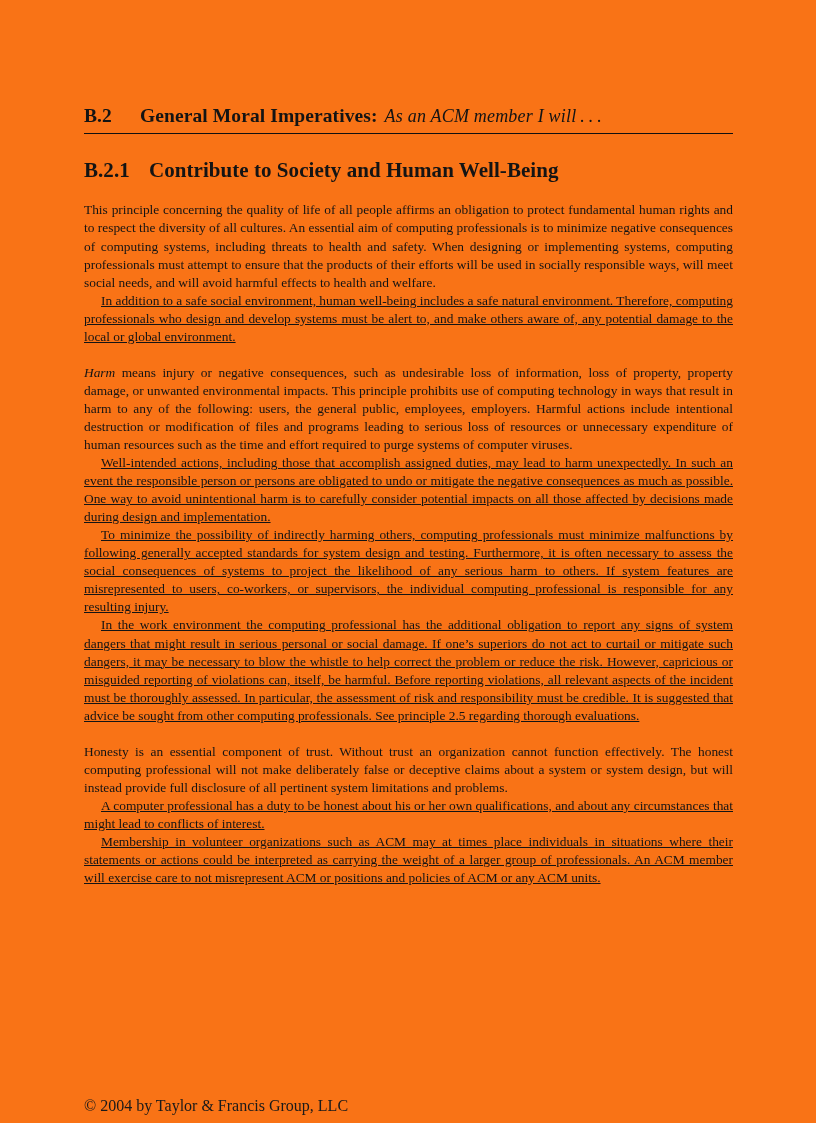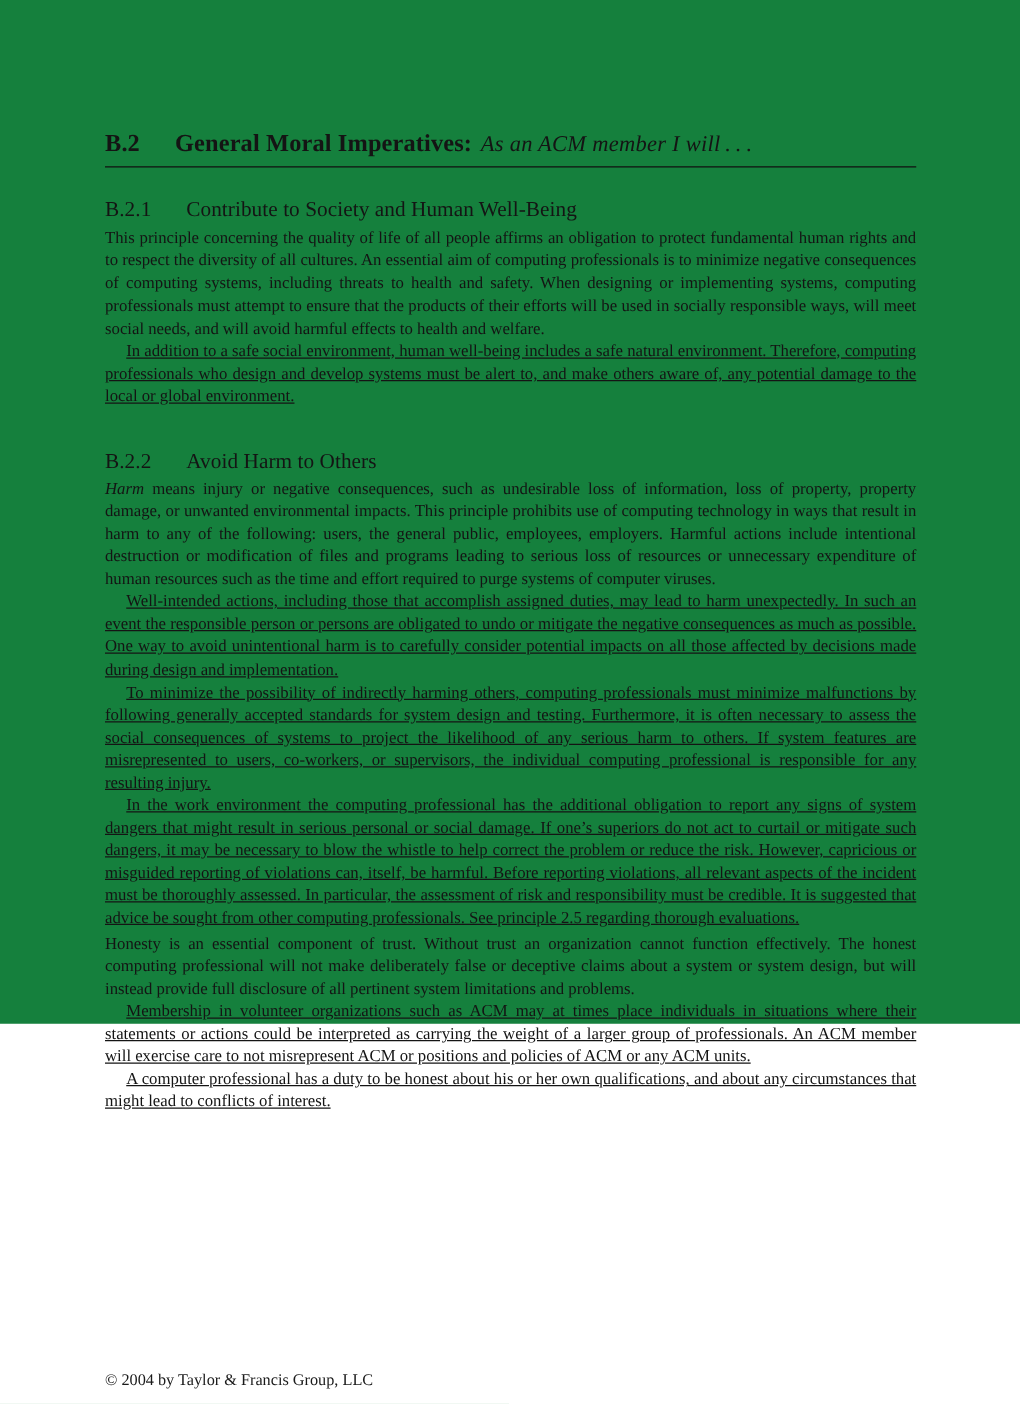--- a/index.html
+++ b/index.html
@@ -15,22 +15,22 @@
     color: #141414;
     position: relative;
     overflow: hidden;
   }
 
   .page {
     position: absolute;
     left: 0;
     top: 0;
     width: 816px;
-    height: 819px;
-    background: #15803d;
+    height: 1123px;
+    background: #f97316;
   }
 
   .content {
     position: absolute;
     left: 84px;
     top: 104px;
     width: 649px;
   }
 
   
@@ -54,22 +54,22 @@
   .sec-head .subtitle {
     font-weight: normal;
     font-style: italic;
     font-size: 18px;
     letter-spacing: 0.2px;
     padding-left: 7px;
   }
 
   
   .sub-head {
-    font-size: 17px;
-    font-weight: normal;
+    font-size: 21px;
+    font-weight: bold;
     line-height: 1.2;
     letter-spacing: 0.05px;
     white-space: nowrap;
   }
   .sub-head .num {
     display: inline-block;
     min-width: 65px;
   }
 
   .sub-head.first { margin-top: 24px; }
@@ -80,37 +80,37 @@
     font-size: 13.4px;
     line-height: 18.05px;
     text-align: justify;
     text-justify: inter-word;
     margin: 0;
     hyphens: manual;
     word-spacing: -0.05px;
   }
   p.body.first-para {
     text-indent: 0;
-    margin-top: 3px;
+    margin-top: 18px;
     font-family: Liberation Serif, serif;
   }
   p.body.cont {
     text-indent: 17px;
     text-decoration: underline;
   }
   p.body em.lead {
     font-style: italic;
   }
 
   
   .footer {
     position: absolute;
     left: 84px;
     top: 1096px;
-    font-size: 13px;
+    font-size: 16px;
     line-height: 1.2;
     color: #1a1a1a;
     white-space: nowrap;
   }
 </style>
 </head>
 <body>
 
 <div class="page">
 
@@ -119,29 +119,26 @@
     <div class="sec-head">
       <span class="num">B.2</span><span class="title">General Moral Imperatives:</span><span class="subtitle">As an ACM member I will . . .</span>
     </div>
 
     <div class="sub-head first">
       <span class="num">B.2.1</span><span>Contribute to Society and Human Well-Being</span>
     </div>
     <p class="body first-para">This principle concerning the quality of life of all people affirms an obligation to protect fundamental human rights and to respect the diversity of all cultures. An essential aim of computing professionals is to minimize negative consequences of computing systems, including threats to health and safety. When designing or implementing systems, computing professionals must attempt to ensure that the products of their efforts will be used in socially responsible ways, will meet social needs, and will avoid harmful effects to health and welfare.</p>
     <p class="body cont">In addition to a safe social environment, human well-being includes a safe natural environment. Therefore, computing professionals who design and develop systems must be alert to, and make others aware of, any potential damage to the local or global environment.</p>
 
-    <div class="sub-head later">
-      <span class="num">B.2.2</span><span>Avoid Harm to Others</span>
-    </div>
     <p class="body first-para"><em class="lead">Harm</em><span> means injury or negative consequences, such as undesirable loss of information, loss of property, property damage, or unwanted environmental impacts. This principle prohibits use of computing technology in ways that result in harm to any of the following: users, the general public, employees, employers. Harmful actions include intentional destruction or modification of files and programs leading to serious loss of resources or unnecessary expenditure of human resources such as the time and effort required to purge systems of computer viruses.</span></p>
     <p class="body cont">Well-intended actions, including those that accomplish assigned duties, may lead to harm unexpectedly. In such an event the responsible person or persons are obligated to undo or mitigate the negative consequences as much as possible. One way to avoid unintentional harm is to carefully consider potential impacts on all those affected by decisions made during design and implementation.</p>
     <p class="body cont">To minimize the possibility of indirectly harming others, computing professionals must minimize malfunctions by following generally accepted standards for system design and testing. Furthermore, it is often necessary to assess the social consequences of systems to project the likelihood of any serious harm to others. If system features are misrepresented to users, co-workers, or supervisors, the individual computing professional is responsible for any resulting injury.</p>
     <p class="body cont">In the work environment the computing professional has the additional obligation to report any signs of system dangers that might result in serious personal or social damage. If one’s superiors do not act to curtail or mitigate such dangers, it may be necessary to blow the whistle to help correct the problem or reduce the risk. However, capricious or misguided reporting of violations can, itself, be harmful. Before reporting violations, all relevant aspects of the incident must be thoroughly assessed. In particular, the assessment of risk and responsibility must be credible. It is suggested that advice be sought from other computing professionals. See principle 2.5 regarding thorough evaluations.</p>
 
     <p class="body first-para">Honesty is an essential component of trust. Without trust an organization cannot function effectively. The honest computing professional will not make deliberately false or deceptive claims about a system or system design, but will instead provide full disclosure of all pertinent system limitations and problems.</p>
+    <p class="body cont">A computer professional has a duty to be honest about his or her own qualifications, and about any circumstances that might lead to conflicts of interest.</p>
     <p class="body cont">Membership in volunteer organizations such as ACM may at times place individuals in situations where their statements or actions could be interpreted as carrying the weight of a larger group of professionals. An ACM member will exercise care to not misrepresent ACM or positions and policies of ACM or any ACM units.</p>
-    <p class="body cont">A computer professional has a duty to be honest about his or her own qualifications, and about any circumstances that might lead to conflicts of interest.</p>
 
   </div>
 
   <div class="footer">© 2004 by Taylor &amp; Francis Group, LLC</div>
 
 </div>
 
 </body></html>

